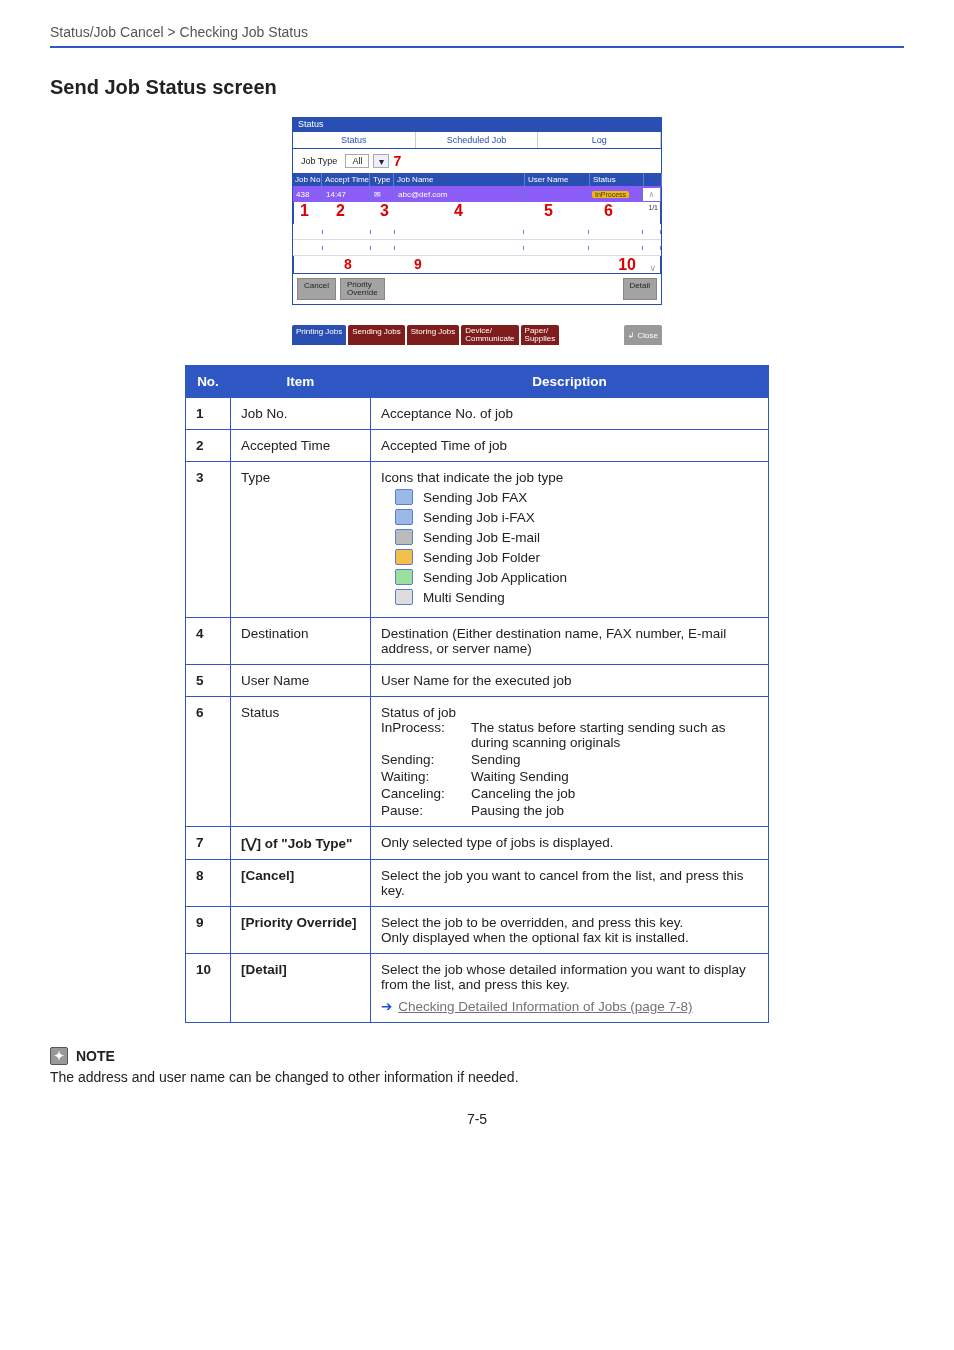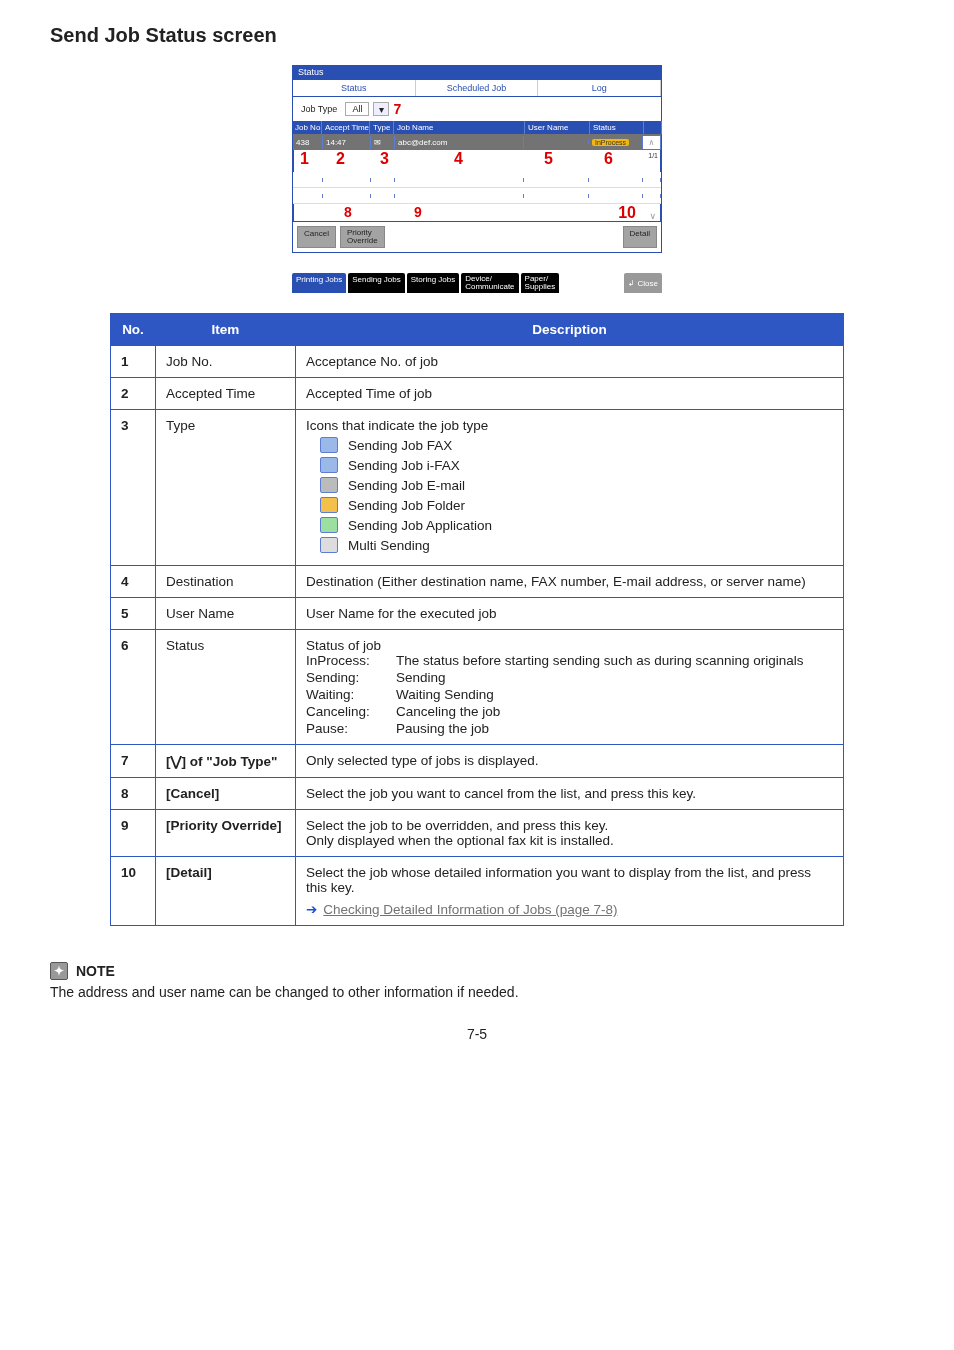--- a/index.html
+++ b/index.html
@@ -97,21 +97,21 @@
   .c-no{width:30px;} .c-time{width:48px;} .c-type{width:24px;}
   .c-name{flex:1;} .c-user{width:65px;} .c-status{width:54px;}
   .c-scroll{width:18px;border-right:none;}
   .grid-body{
     border-left:1px solid #2a4fb3;
     border-right:1px solid #2a4fb3;
   }
   .grid-row{
     display:flex;
     font-size:8px;
-    background:#737373;
+    background:#8b5cf6;
     color:#fff;
     height:16px;
     align-items:center;
   }
   .grid-row.empty{
     background:#fff;color:#333;height:16px;
     border-bottom:1px solid #ddd;
   }
   .status-pill{
     background:#f5b70d;color:#333;border-radius:2px;padding:0 3px;font-size:7px;
@@ -136,28 +136,28 @@
   }
   .sbtn{
     border:1px solid #888;background:#a3a3a3;padding:2px 6px;font-size:8px;
   }
   .foot-tabs{
     display:flex;margin-top:20px;gap:2px;font-size:8px;
   }
   .ftab{
     background:#2a4fb3;color:#fff;padding:2px 4px;border-radius:2px 2px 0 0;
   }
-  .ftab.off{background:#000000;}
+  .ftab.off{background:#7f1d1d;}
   .ftab.close{background:#999;margin-left:auto;display:flex;gap:3px;align-items:center;}
 
   
   table.desc {
     border-collapse: collapse;
-    width: 734px;
-    margin: 0 auto 36px auto;
+    width: 584px;
+    margin: 0 auto 24px auto;
     font-size: 13.5px;
   }
   table.desc th, table.desc td {
     border: 1px solid #2f57c4;
     padding: 8px 10px;
     vertical-align: top;
     text-align:left;
   }
   table.desc thead th {
     background:#2f57c4;
@@ -191,20 +191,21 @@
   }
   .footer-page{
     text-align:center;font-size:14px;margin-top:26px;
   }
   .dd-arrow{font-size:10px;}
 </style>
 </head>
 <body>
 
 <div class="page">
+  <div class="breadcrumb">Status/Job Cancel &gt; Checking Job Status</div>
 
   <div class="section-title">Send Job Status screen</div>
 
   <div class="screenshot-wrap">
     <div class="panel">
       <div class="panel-title">Status</div>
       <div class="tabs-row">
         <div class="tab active">Status</div>
         <div class="tab">Scheduled Job</div>
         <div class="tab">Log</div>

